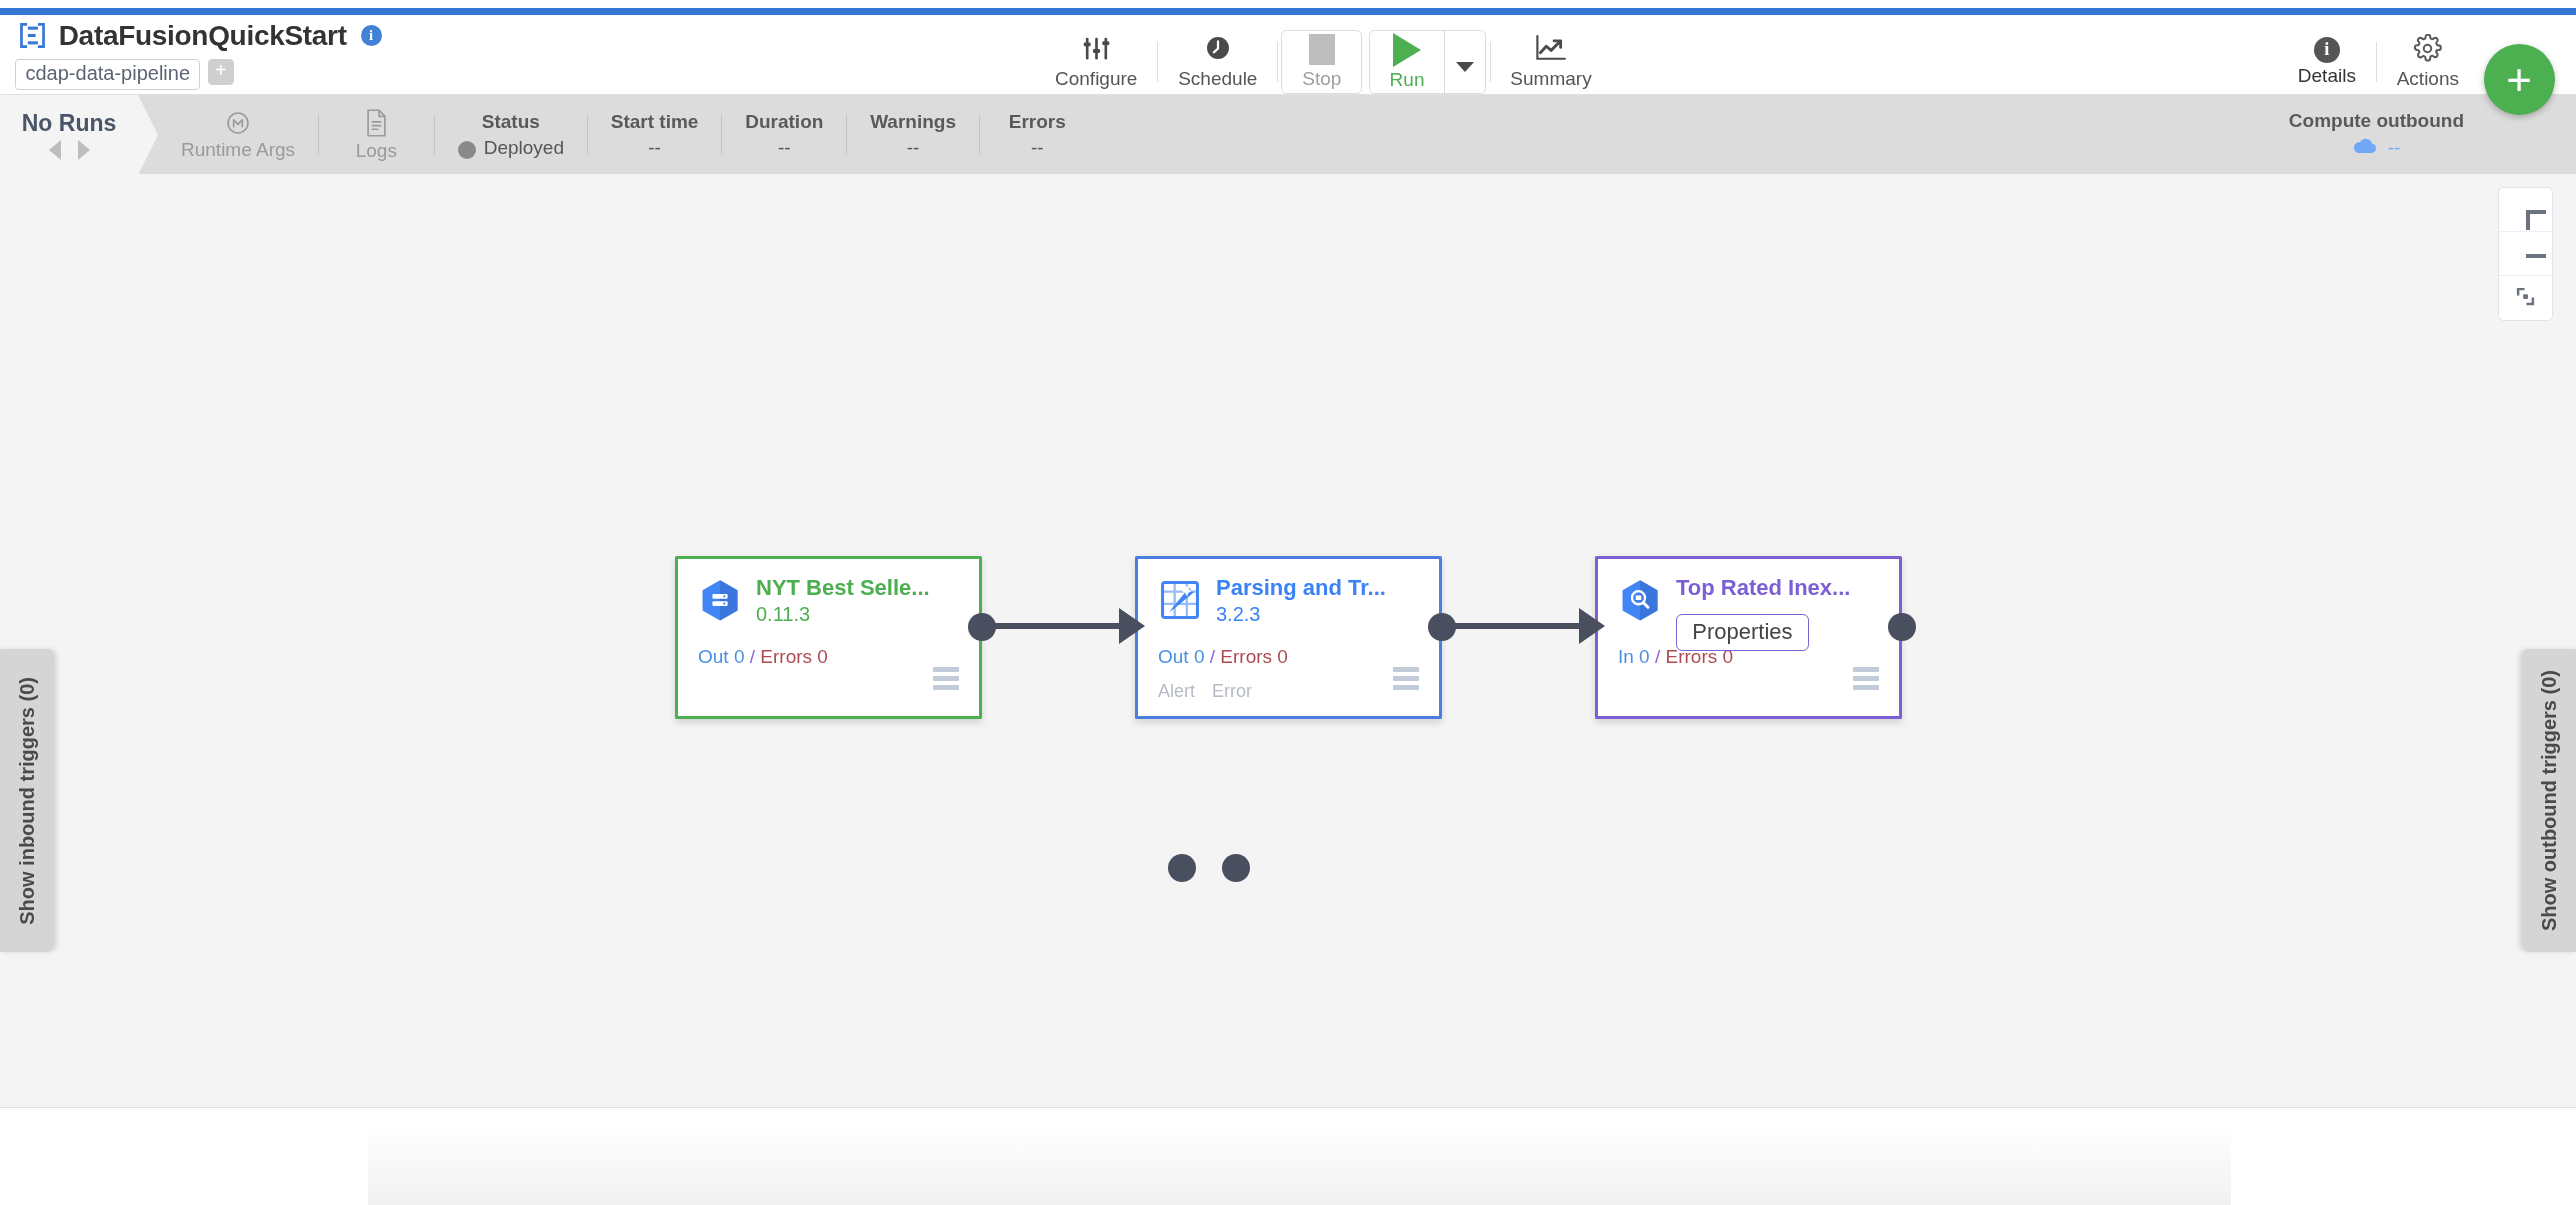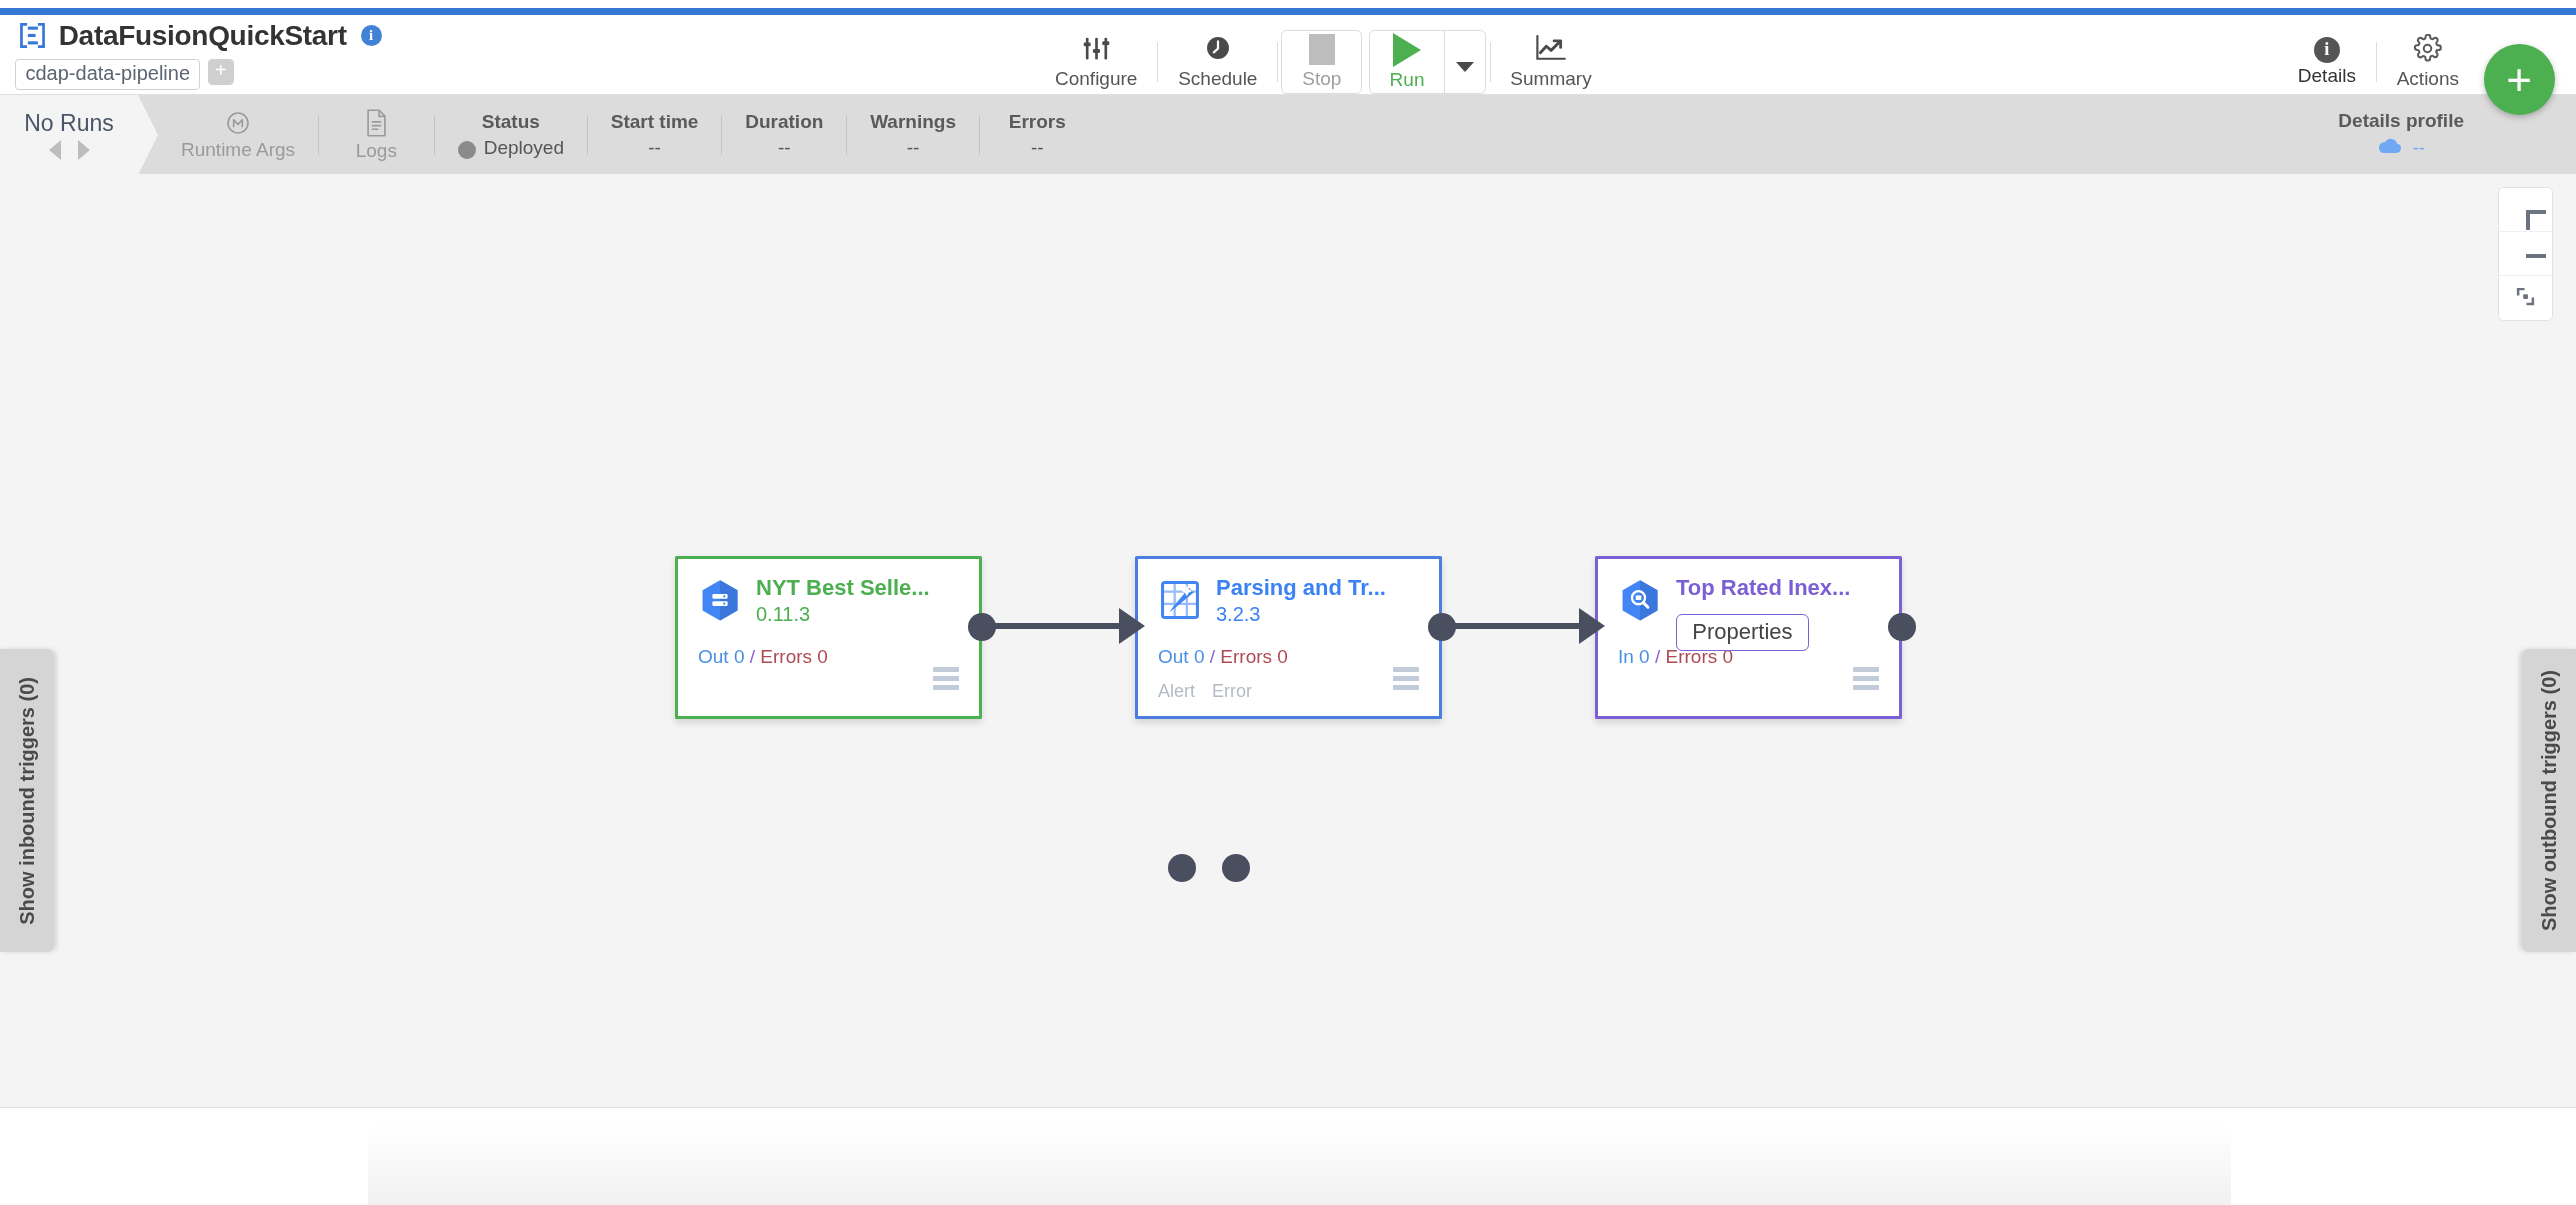--- a/index.html
+++ b/index.html
@@ -114,21 +114,21 @@
     position: absolute; left: 0; top: 0; width: 138px; height: 80px;
     background: #f4f4f4;
     display: flex; flex-direction: column; align-items: center; justify-content: center;
     z-index: 3;
   }
   .noruns-notch {
     position: absolute; left: 138px; top: 0; width: 0; height: 0;
     border-top: 40px solid transparent; border-bottom: 40px solid transparent;
     border-left: 20px solid #f4f4f4; z-index: 3;
   }
-  .noruns-title { font-size: 23px; font-weight: normal; color: #4a5568; }
+  .noruns-title { font-size: 23px; font-weight: bold; color: #4a5568; }
   .noruns-arrows { display: flex; gap: 17px; margin-top: 3.1px; }
   .arr-l { width:0; height:0; border-top: 10.7px solid transparent; border-bottom: 10.7px solid transparent; border-right: 12.3px solid #bdbdbd; }
   .arr-r { width:0; height:0; border-top: 10.7px solid transparent; border-bottom: 10.7px solid transparent; border-left: 12.3px solid #bdbdbd; }
 
   .sb-cells { position: absolute; left: 158px; top: 0; height: 80px; display: flex; align-items: center; }
   .sb-cell {
     display: flex; flex-direction: column; align-items: center; justify-content: center;
     height: 80px; padding: 0 23px; min-width: 115px;
   }
   .sb-head { font-size: 19px; font-weight: bold; color: #5a5a5a; white-space: nowrap; }
@@ -411,21 +411,21 @@
       </div>
       <div class="sb-sep"></div>
 
       <div class="sb-cell">
         <span class="sb-head">Errors</span>
         <span class="sb-val">--</span>
       </div>
     </div>
 
     <div class="compute">
-      <span class="compute-head">Details profile</span>
+      <span class="compute-head">Compute outbound</span>
       <span class="compute-val">
         <i>
           <svg width="26" height="18.4" viewBox="0 0 34 24" fill="#6fa8f5">
             <path d="M8.5 21h17a6.2 6.2 0 0 0 .7-12.3A8.4 8.4 0 0 0 10.6 7 6.8 6.8 0 0 0 8.5 21z"></path>
           </svg>
         </i>
         <b style="font-weight:normal">--</b>
       </span>
     </div>
   </div>

